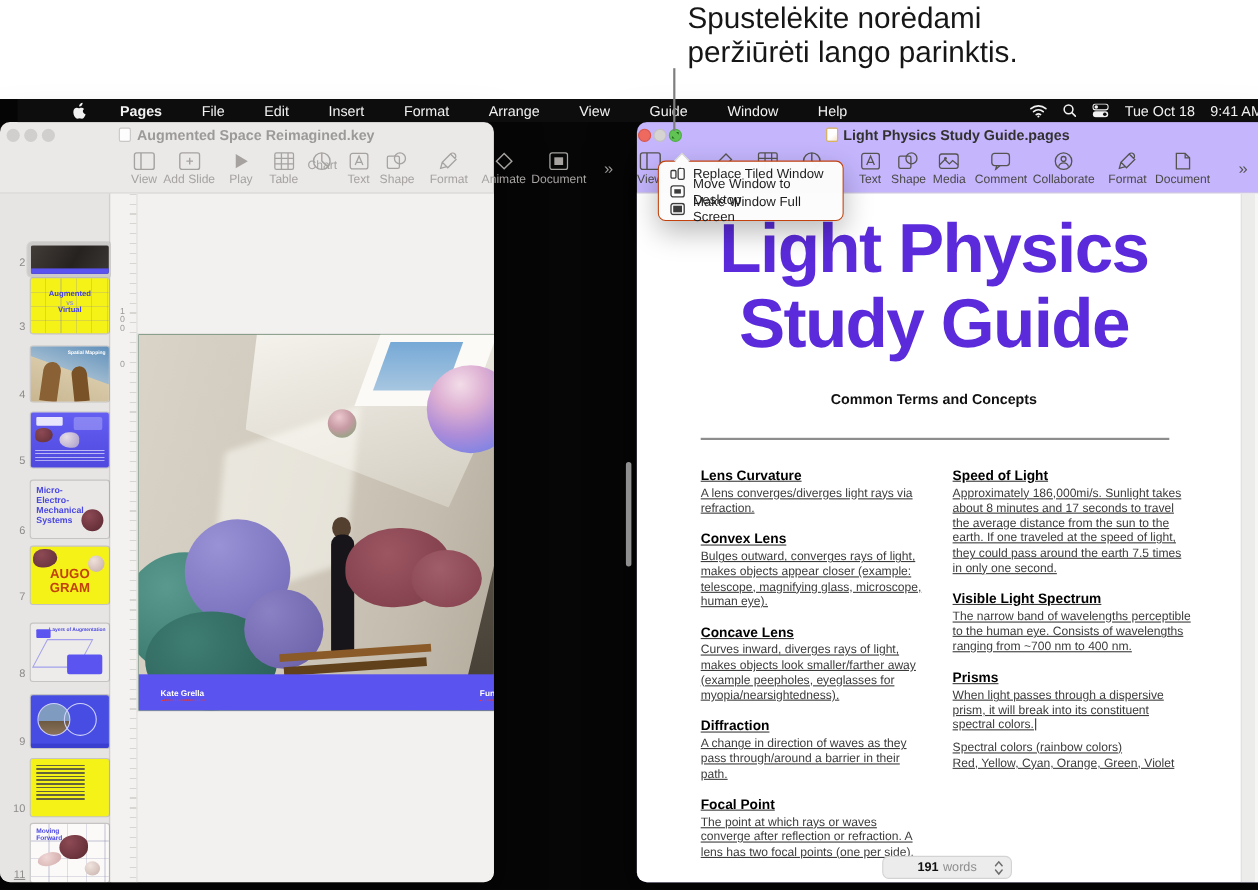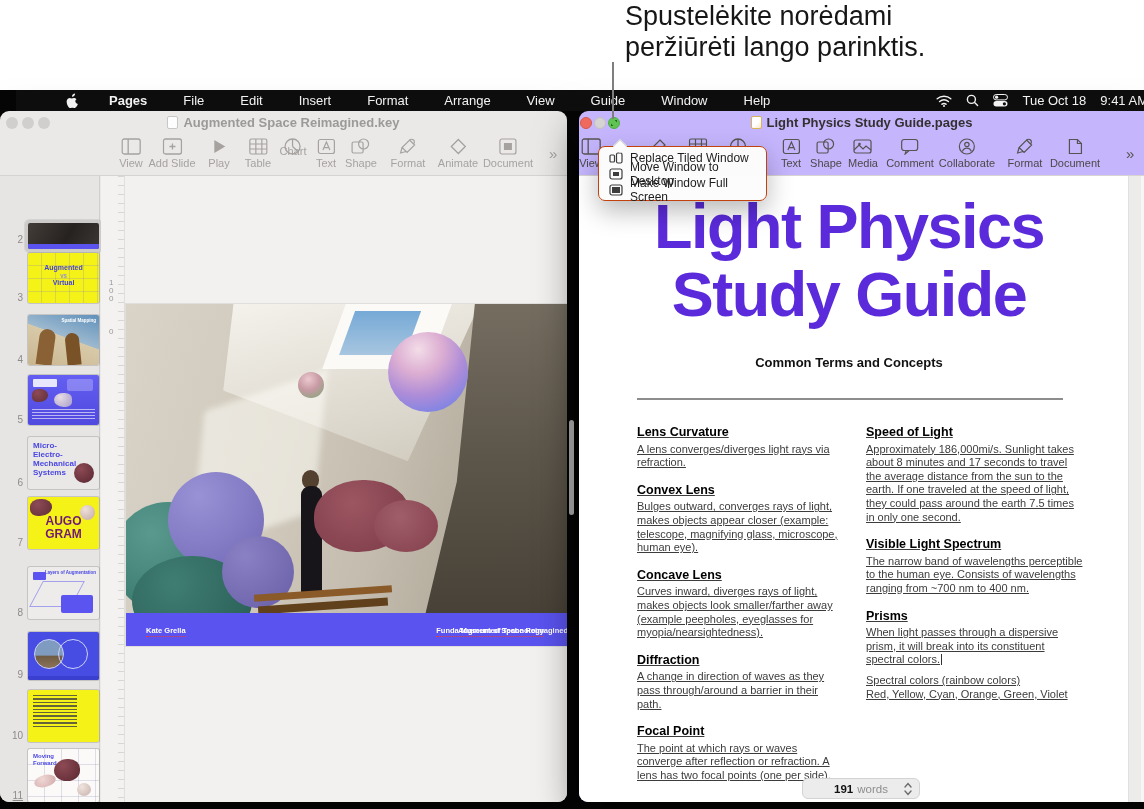--- a/index.html
+++ b/index.html
@@ -17,21 +17,21 @@
   .menubar{left:16px;top:90px;width:1144px;height:21px;background:#0d0d0d;color:#f2f2f2;
            display:flex;align-items:center;font-size:13px;z-index:30;gap:16px;}
   .mb-item{padding:0 10px;white-space:nowrap;}
   .mb-app{font-weight:bold;}
   .mb-right{margin-left:auto;display:flex;align-items:center;gap:14px;padding-right:12px;}
   .mb-ico{display:flex;align-items:center;}
   .apple{margin-left:50px;margin-right:4px;display:flex;align-items:center;}
 
   
   .window{position:absolute;top:111px;height:691px;box-shadow:0 16px 42px rgba(0,0,0,.6);}
-  .win-keynote{left:0;width:567px;background:#ebe9e8;border-radius:9px;}
+  .win-keynote{left:0;width:449px;background:#ebe9e8;border-radius:9px;}
   .win-pages{left:579px;width:565px;background:#c4b5fd;border-radius:9px 0 0 9px;}
   .titlebar{position:absolute;left:0;top:0;right:0;height:23px;}
   .tl{position:absolute;top:6px;width:12px;height:12px;border-radius:50%;}
   .title{position:absolute;left:0;right:0;top:4px;text-align:center;font-size:13px;font-weight:bold;}
   .doc-glyph{display:inline-block;width:11px;height:13px;border-radius:2px;vertical-align:-2px;margin-right:5px;}
 
   .toolbar{position:absolute;left:0;top:22px;right:0;height:42px;}
   .tb-item{position:absolute;top:5px;transform:translateX(-50%);display:flex;flex-direction:column;
            align-items:center;gap:2px;white-space:nowrap;}
   .tb-item svg{display:block;}
@@ -276,21 +276,21 @@
               <div>Mechanical</div>
               <div>Systems</div>
           </div>
           <div class="abs" style="right:5px;bottom:6px;width:20px;height:20px;border-radius:50%;background:radial-gradient(circle at 35% 30%,#8d4a55,#57262f);"></div>
         </div>
 
         <span class="t-num" style="top:361px;">7</span>
         <div class="thumb" style="top:321px;height:52px;background:#f5f218;">
           <div class="abs" style="left:2px;top:2px;width:22px;height:17px;background:radial-gradient(circle at 35% 30%,#8d4a55,#5f2e37);border-radius:50% 50% 60% 40%;"></div>
           <div class="abs" style="right:4px;top:8px;width:15px;height:15px;border-radius:50%;background:radial-gradient(circle at 35% 30%,#efe0da,#c3a9a6);"></div>
-          <div class="cap" style="left:0;right:0;top:18px;text-align:center;color:#701a75;font-size:12px;line-height:13px;">
+          <div class="cap" style="left:0;right:0;top:18px;text-align:center;color:#c2410c;font-size:12px;line-height:13px;">
             <div>AUGO</div>
               <div>GRAM</div>
           </div>
         </div>
 
         <span class="t-num" style="top:431px;">8</span>
         <div class="thumb" style="top:391px;height:52px;background:#edecea;">
           <div class="cap" style="right:3px;top:3px;color:#4a47e2;font-size:4.5px;">Layers of Augmentation</div>
           <div class="abs" style="left:5px;top:5px;width:13px;height:8px;background:#5b54f0;border-radius:1px;"></div>
           <div class="abs" style="left:8px;top:14px;width:42px;height:26px;border:1px solid rgba(90,83,239,.5);transform:skewX(-28deg);"></div>

